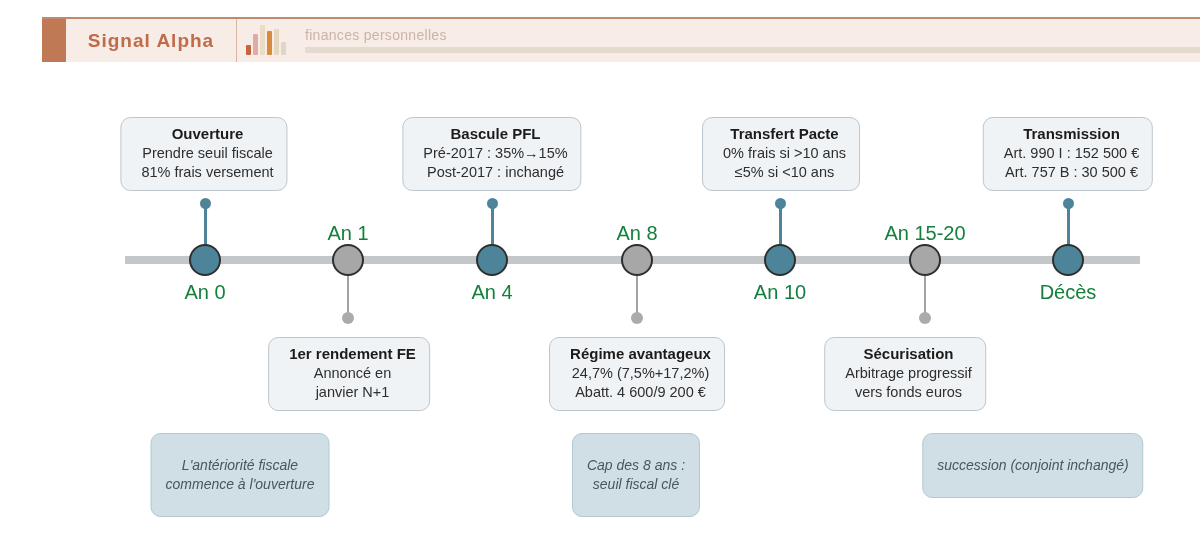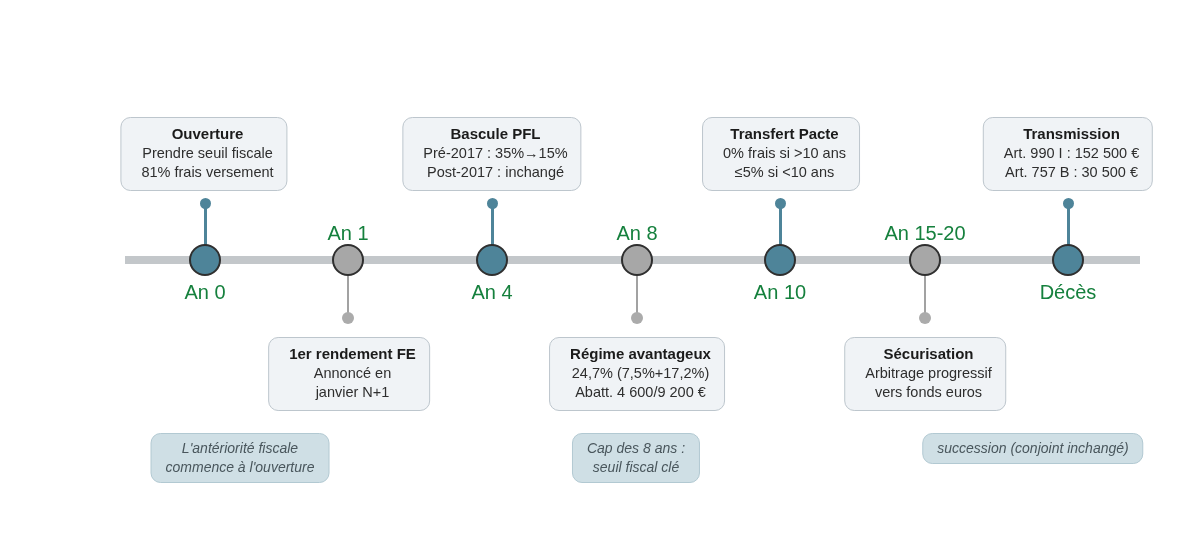--- a/index.html
+++ b/index.html
@@ -58,29 +58,46 @@
     padding:6px 13px 8px 20px;text-align:center;white-space:nowrap;
   }
   .event-box .title{font-size:15px;font-weight:700;color:#1b1b1b;line-height:20px;}
   .event-box .line{font-size:14.5px;color:#2e2e2e;line-height:19px;}
   .event-above{top:117px;}
   .event-below{top:337px;}
   
   .note-box{
     position:absolute;top:433px;transform:translateX(-50%);
     background:#cfdfe5;border:1px solid #b2c9d2;border-radius:10px;
-    padding:5px 14px;text-align:center;white-space:nowrap;
+    padding:22px 14px;text-align:center;white-space:nowrap;
     font-style:italic;color:#49565c;font-size:14px;line-height:19px;
   }
 </style>
 </head>
 <body>
 
 <div class="canvas">
 
+  <div class="header">
+    <div class="accent-block"></div>
+    <div class="brand">Signal Alpha</div>
+    <div class="hdivider"></div>
+    <div class="logo">
+      <div class="bar b1"></div>
+      <div class="bar b2"></div>
+      <div class="bar b3"></div>
+      <div class="bar b4"></div>
+      <div class="bar b5"></div>
+      <div class="bar b6"></div>
+    </div>
+    <div class="subtitle-wrap">
+      <div class="subtitle">finances personnelles</div>
+      <div class="subtitle-underline"></div>
+    </div>
+  </div>
 
   <div class="tl-bar"></div>
 
   <div class="stem-up" style="left:205px"></div>
   <div class="dot-up" style="left:205px"></div>
   <div class="node teal" style="left:205px"></div>
   <div class="node-label below" style="left:205px">An 0</div>
 
   <div class="stem-down" style="left:348px"></div>
   <div class="dot-down" style="left:348px"></div>
@@ -136,21 +153,21 @@
   <div class="event-box event-below" style="left:349px">
     <div class="title">1er rendement FE</div>
     <div class="line">Annoncé en</div>
     <div class="line">janvier N+1</div>
   </div>
   <div class="event-box event-below" style="left:637px">
     <div class="title">Régime avantageux</div>
     <div class="line">24,7% (7,5%+17,2%)</div>
     <div class="line">Abatt. 4 600/9 200 €</div>
   </div>
-  <div class="event-box event-below" style="left:925px">
+  <div class="event-box event-below" style="left:905px">
     <div class="title">Sécurisation</div>
     <div class="line">Arbitrage progressif</div>
     <div class="line">vers fonds euros</div>
   </div>
 
   <div class="note-box" style="left:240px">
     <div>L'antériorité fiscale</div>
     <div>commence à l'ouverture</div>
   </div>
   <div class="note-box" style="left:636px">

